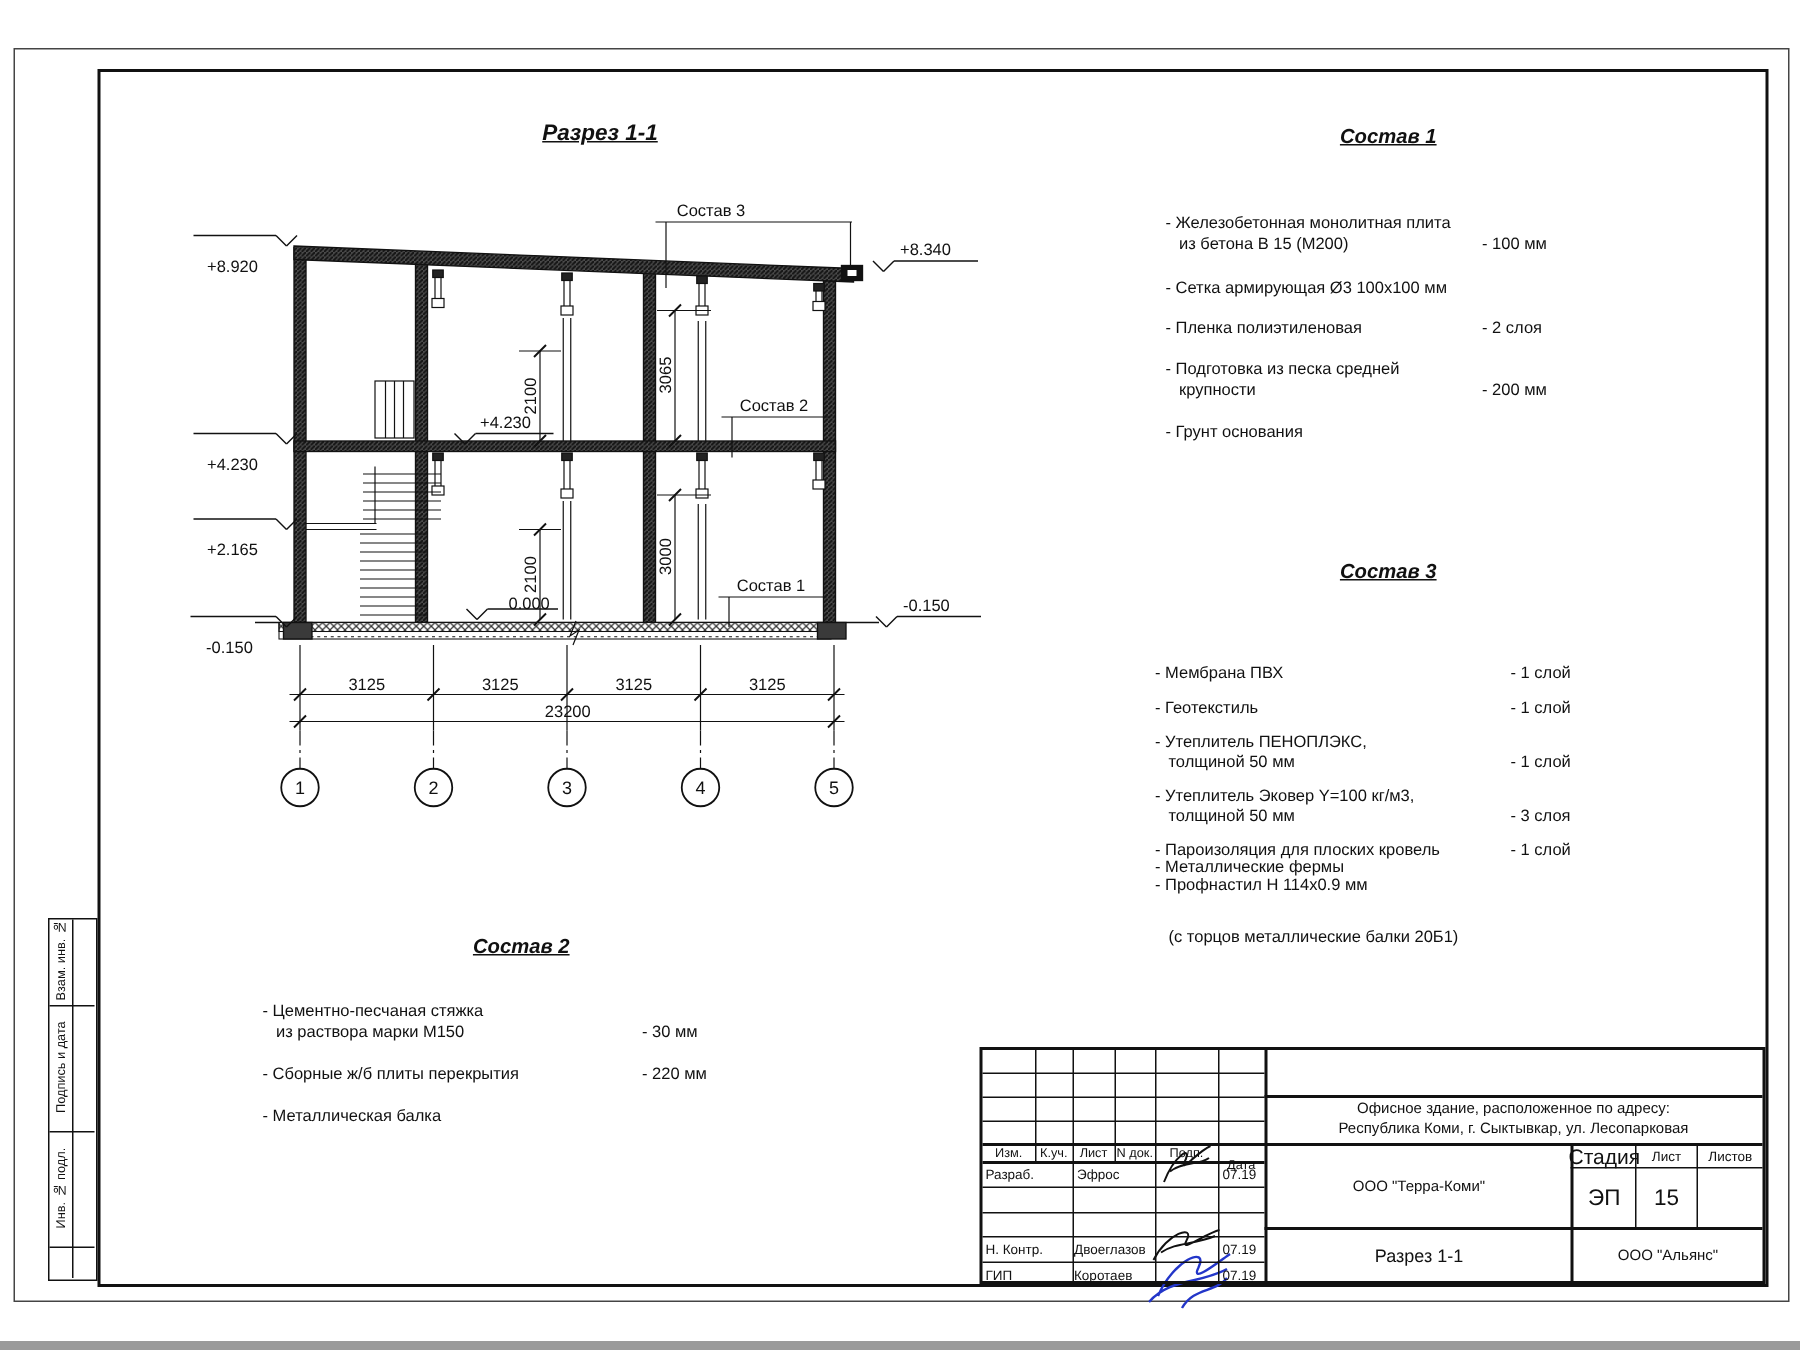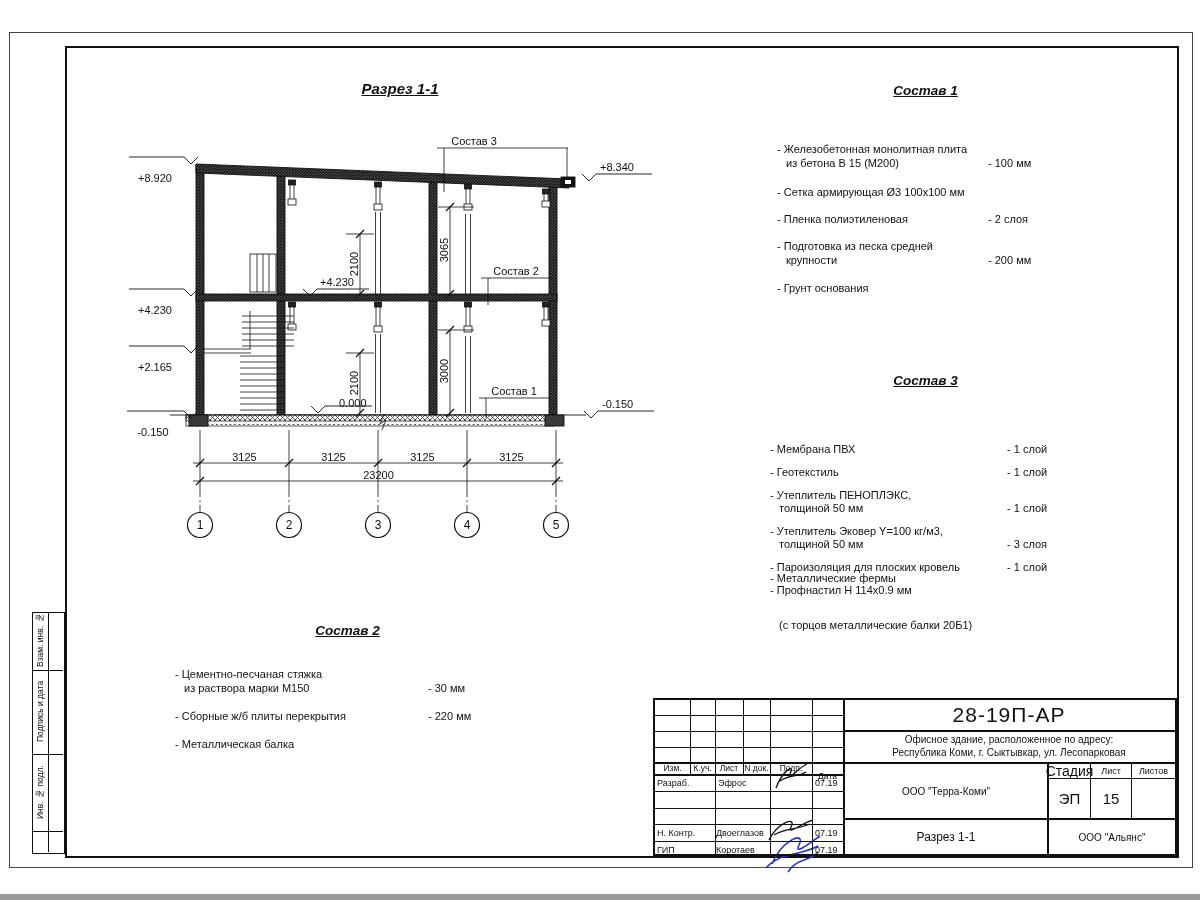--- a/index.html
+++ b/index.html
@@ -347,21 +347,20 @@
     <div class="t" style="left:2px;top:77px;font-size:9px;">Разраб.</div>
     <div class="t" style="left:63px;top:77px;font-size:9px;">Эфрос</div>
     <div class="t" style="left:160px;top:77px;font-size:9px;">07.19</div>
     <div class="t" style="left:2px;top:127px;font-size:9px;">Н. Контр.</div>
     <div class="t" style="left:61px;top:127px;font-size:9px;">Двоеглазов</div>
     <div class="t" style="left:160px;top:127px;font-size:9px;">07.19</div>
     <div class="t" style="left:2px;top:144px;font-size:9px;">ГИП</div>
     <div class="t" style="left:61px;top:144px;font-size:9px;">Коротаев</div>
     <div class="t" style="left:160px;top:144px;font-size:9px;">07.19</div>
 
-    <div class="tb-cell" style="left:188px;top:0;width:332px;height:30px;font-size:21px;letter-spacing:1px;">28-19П-АР</div>
     <div class="tb-cell" style="left:188px;top:33px;width:332px;height:13px;font-size:10px;">Офисное здание, расположенное по адресу:</div>
     <div class="tb-cell" style="left:188px;top:46px;width:332px;height:13px;font-size:10px;">Республика Коми, г. Сыктывкар, ул. Лесопарковая</div>
     <div class="tb-cell" style="left:190px;top:64px;width:202px;height:54px;font-size:10px;">ООО "Терра-Коми"</div>
     <div class="tb-cell" style="left:394px;top:63px;width:41px;height:15px;font-size:14px;">Стадия</div>
     <div class="tb-cell" style="left:436px;top:63px;width:40px;height:15px;font-size:9px;">Лист</div>
     <div class="tb-cell" style="left:477px;top:63px;width:43px;height:15px;font-size:9px;">Листов</div>
     <div class="tb-cell" style="left:394px;top:79px;width:41px;height:39px;font-size:15px;">ЭП</div>
     <div class="tb-cell" style="left:436px;top:79px;width:40px;height:39px;font-size:15px;">15</div>
     <div class="tb-cell" style="left:477px;top:79px;width:43px;height:39px;font-size:15px;"></div>
     <div class="tb-cell" style="left:190px;top:120px;width:202px;height:34px;font-size:12px;">Разрез 1-1</div>

